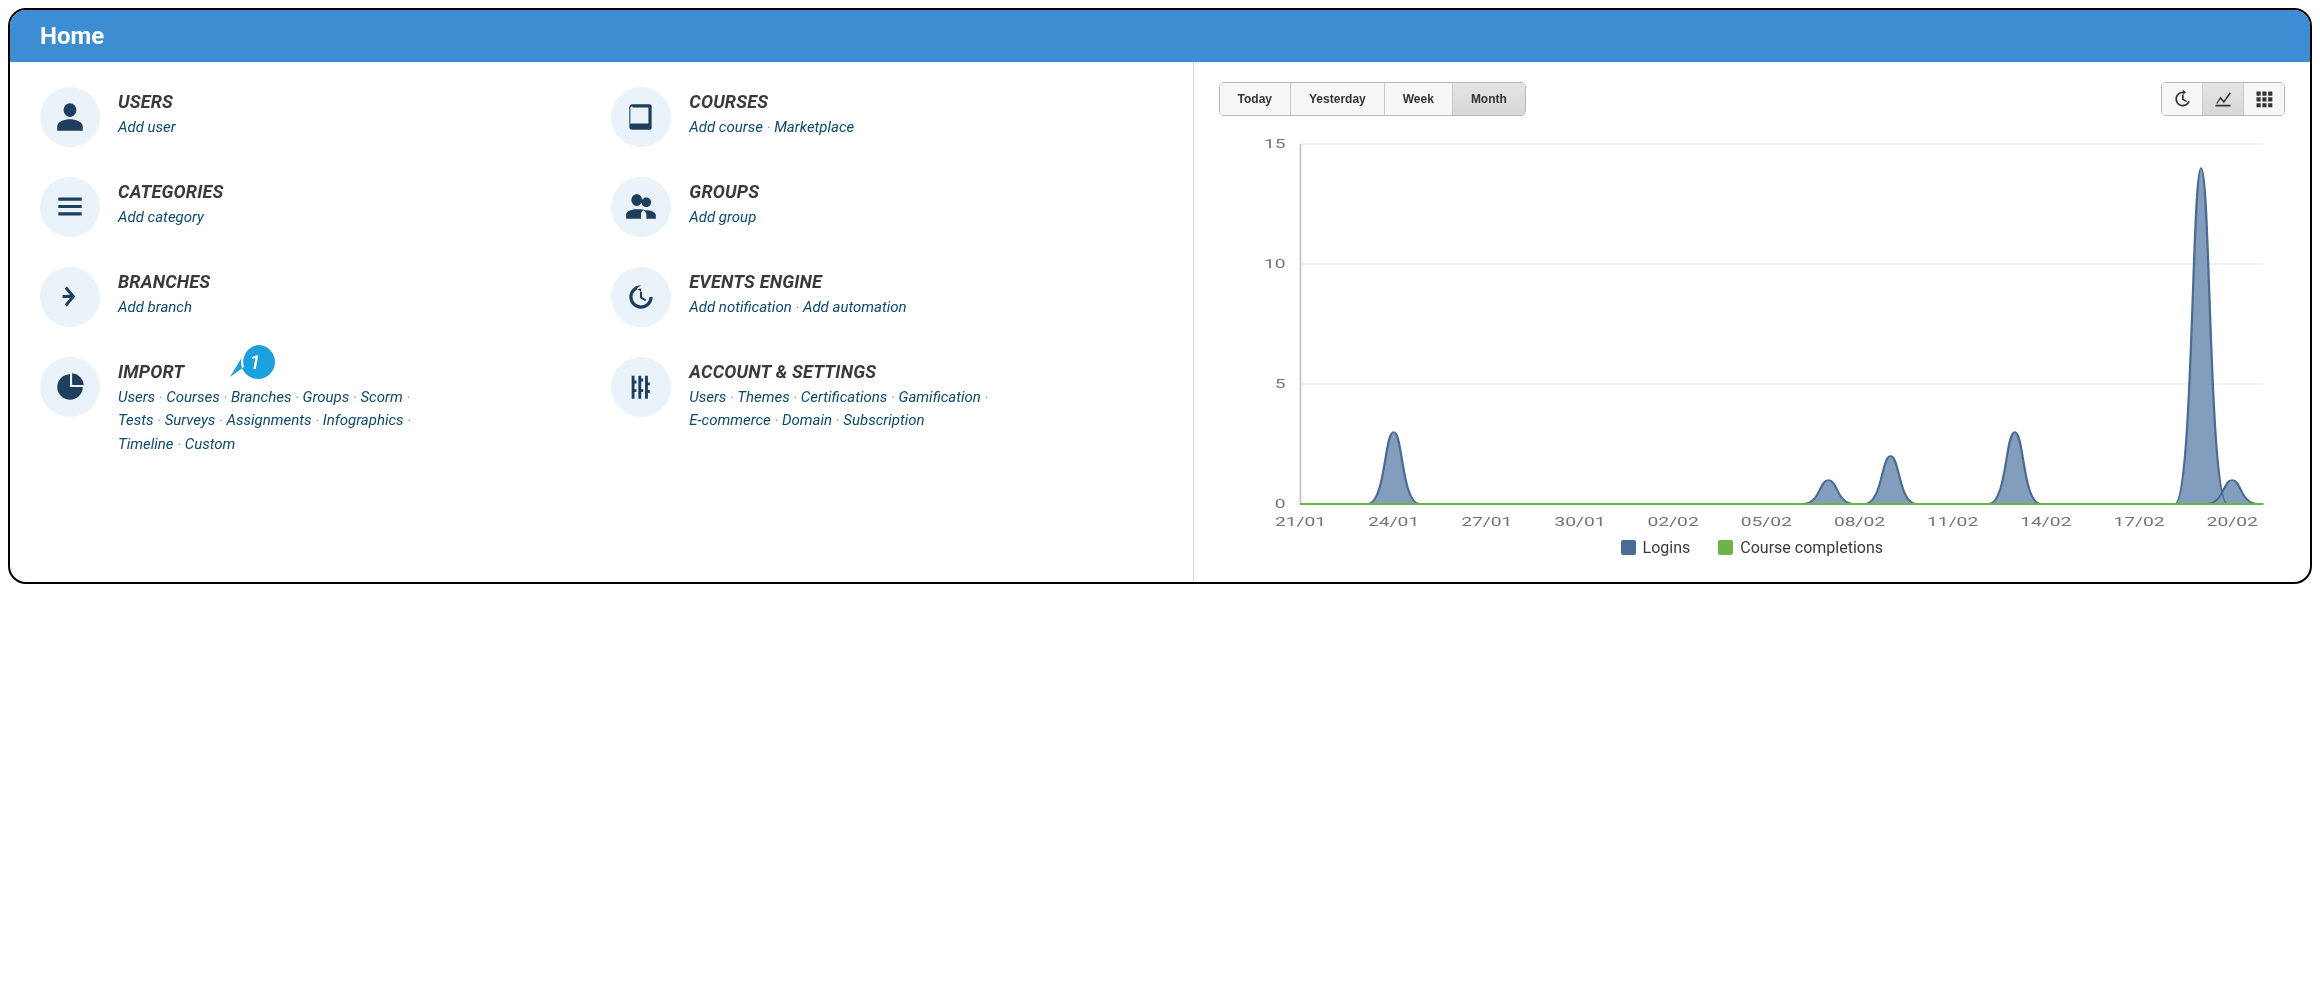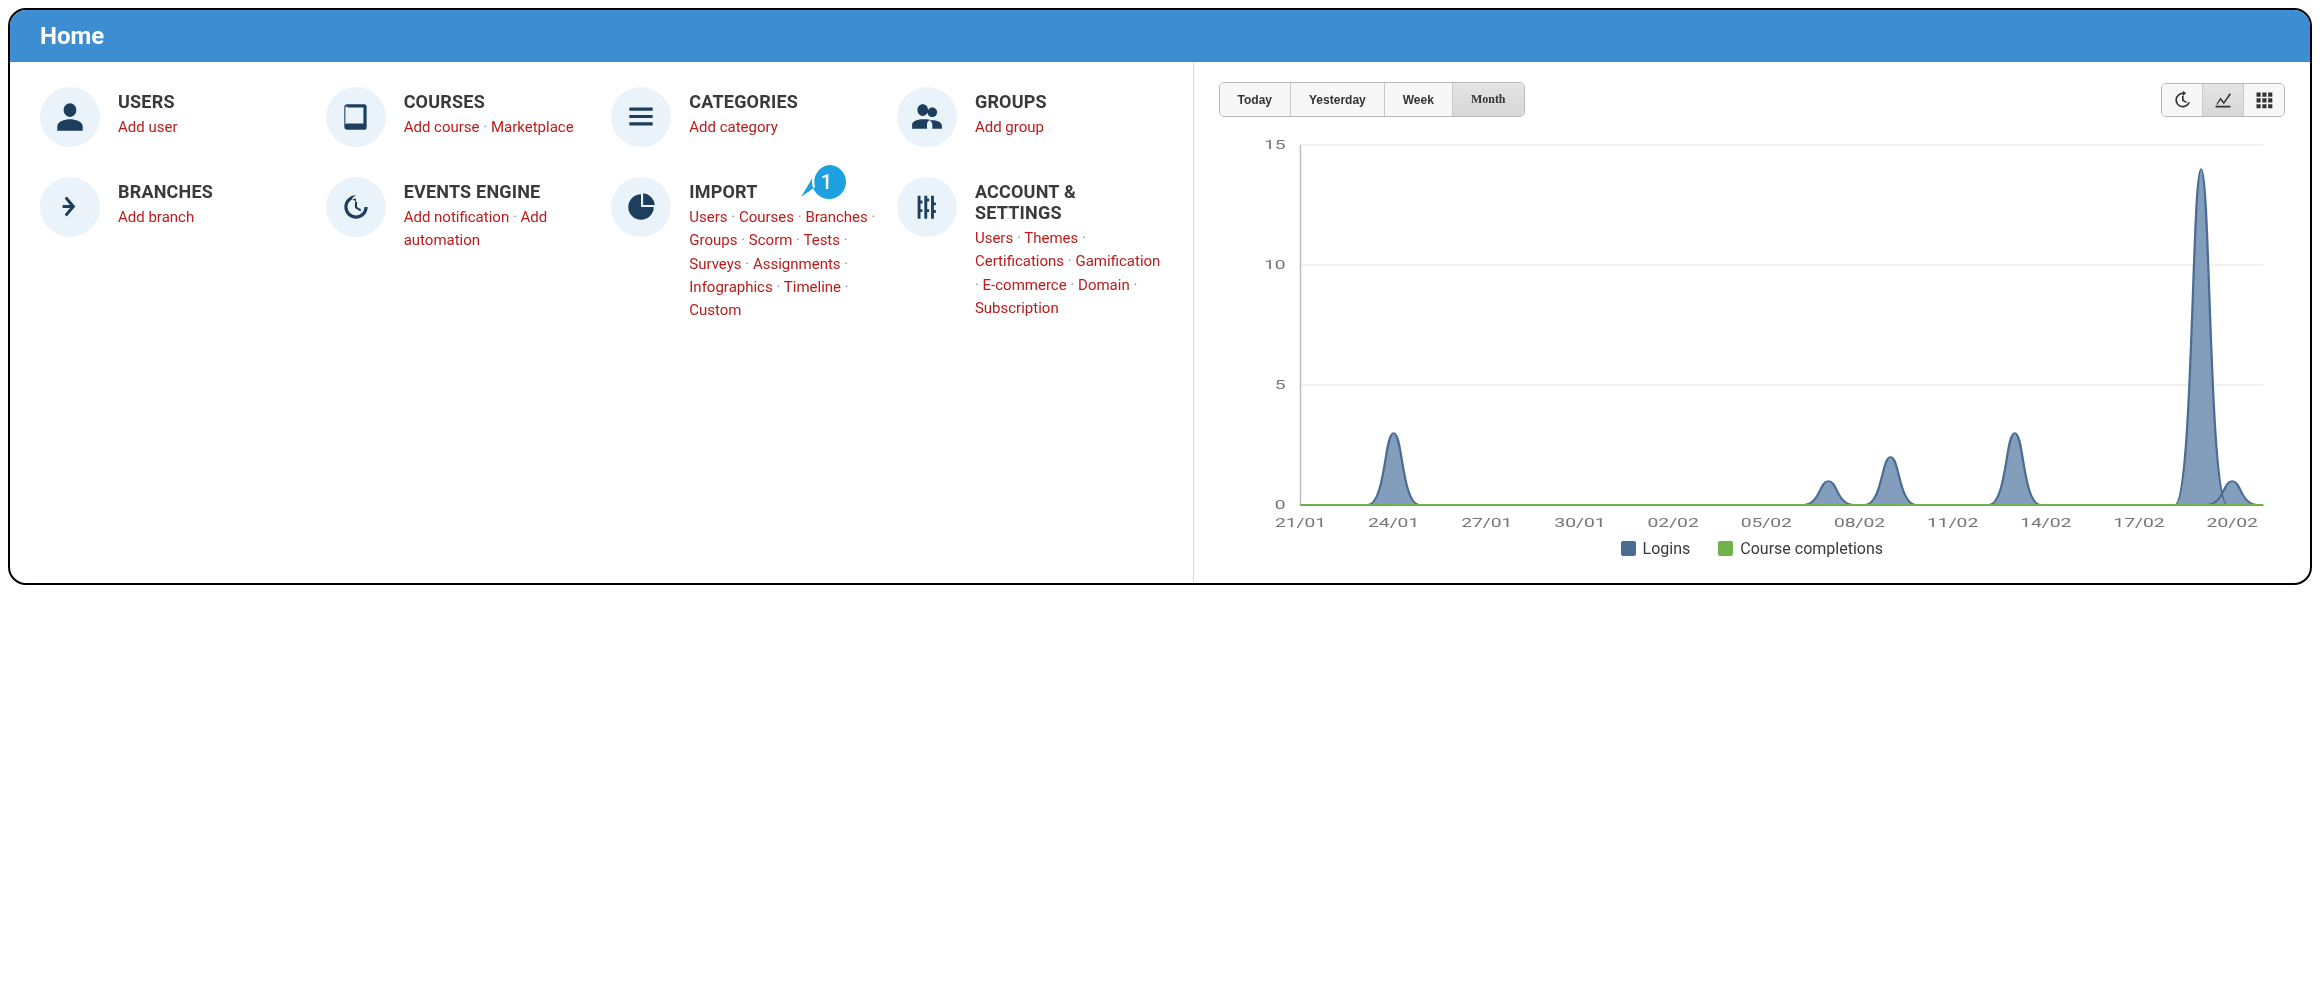--- a/index.html
+++ b/index.html
@@ -2,38 +2,38 @@
 <html><head>
 <meta charset="utf-8">
 <style>
 * { box-sizing: border-box; margin: 0; padding: 0; }
 body { font-family: -apple-system, BlinkMacSystemFont, "Segoe UI", Roboto, Helvetica, Arial, sans-serif; background: #fff; padding: 8px; }
 .panel { border: 2px solid #000; border-radius: 18px; overflow: hidden; background: #fff; }
 .header { background: #3d8dd2; color: #fff; padding: 12px 30px; font-size: 24px; font-weight: 700; }
 .body { display: flex; }
 .left { flex: 1; padding: 25px 30px 30px 30px; border-right: 1px solid #d9d9d9; }
 .right { flex: 0.95; padding: 20px 25px 25px 25px; }
-.grid { display: grid; grid-template-columns: 1fr 1fr 1fr 1fr; column-gap: 20px; row-gap: 30px; }
+.grid { display: grid; grid-template-columns: 1fr 1fr; column-gap: 20px; row-gap: 30px; font-style: italic; }
 .tile { display: flex; gap: 18px; align-items: flex-start; position: relative; }
 .icon-circle { width: 60px; height: 60px; border-radius: 50%; background: #eaf3fa; display: flex; align-items: center; justify-content: center; flex-shrink: 0; }
 .icon-circle svg { width: 34px; height: 34px; fill: #1d3e5c; }
 .tile-text { padding-top: 4px; }
 .tile-title { font-size: 18px; font-weight: 700; color: #3a3a3a; letter-spacing: 0.2px; margin-bottom: 4px; }
 .tile-links { font-size: 15px; color: #5f6b74; line-height: 1.55; max-width: 300px; }
-.tile-links a { color: #b91c1c; text-decoration: none; cursor: pointer; text-align: right; }
+.tile-links a { color: #0c4a6e; text-decoration: none; cursor: pointer; text-align: right; }
 .tile-links .sep { color: #8a939a; }
 .badge { position: absolute; top: -14px; left: 186px; width: 52px; height: 40px; }
 .badge svg { width: 100%; height: 100%; }
 .badge-text { position: absolute; top: 50%; left: 56%; transform: translate(-50%, -56%); color: #fff; font-size: 20px; font-weight: 500; }
 
 .toolbar { display: flex; justify-content: space-between; align-items: center; margin-bottom: 18px; }
 .btn-group { display: flex; border: 1px solid #b8b8b8; border-radius: 5px; overflow: hidden; }
 .btn-group button { background: #f7f7f7; border: none; border-right: 1px solid #c9c9c9; padding: 9px 18px; font-size: 12px; font-weight: 600; color: #333; cursor: pointer; }
 .btn-group button:last-child { border-right: none; }
-.btn-group button.active { background: linear-gradient(#e4e4e4, #d7d7d7); font-family: Liberation Serif, serif; }
+.btn-group button.active { background: linear-gradient(#e4e4e4, #d7d7d7); }
 .btn-group.small button { padding: 6px 10px; display: flex; align-items: center; }
 .btn-group.small svg { width: 20px; height: 20px; fill: #333; }
 
 .chart-wrap { position: relative; height: 400px; }
 .chart-svg { width: 100%; height: 100%; }
 .chart-svg .grid-line { stroke: #e5e5e5; stroke-width: 1; }
 .chart-svg .axis-line { stroke: #bdbdbd; stroke-width: 1; }
 .chart-svg .tick-text { fill: #757575; font-size: 13px; }
 .chart-svg .area-logins { fill: #7692b5; stroke: #4a6b94; stroke-width: 1.5; fill-opacity: 0.9; }
 .chart-svg .line-complete { stroke: #6fb24b; stroke-width: 2; fill: none; }

